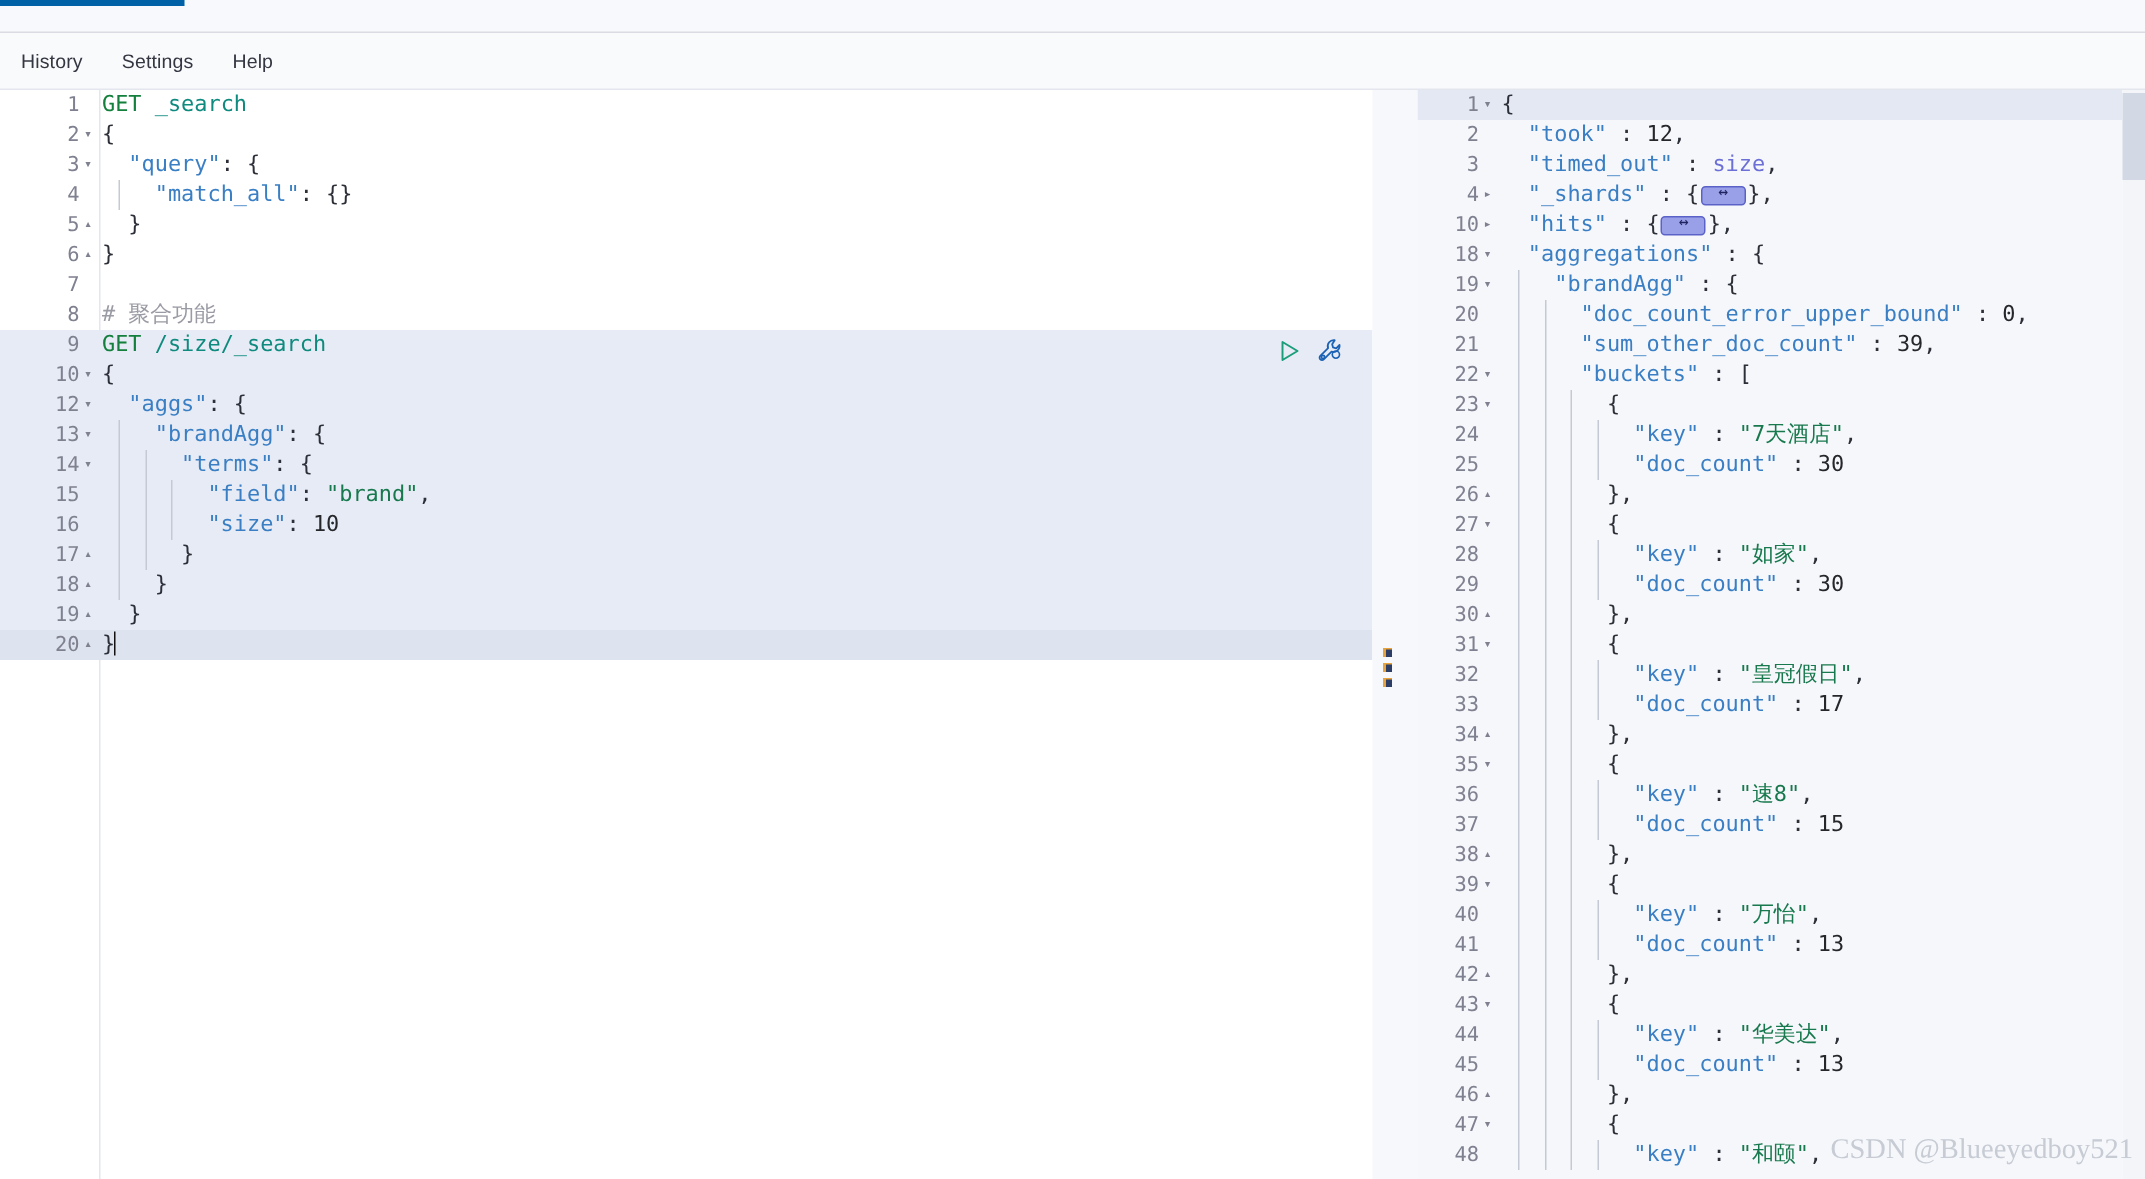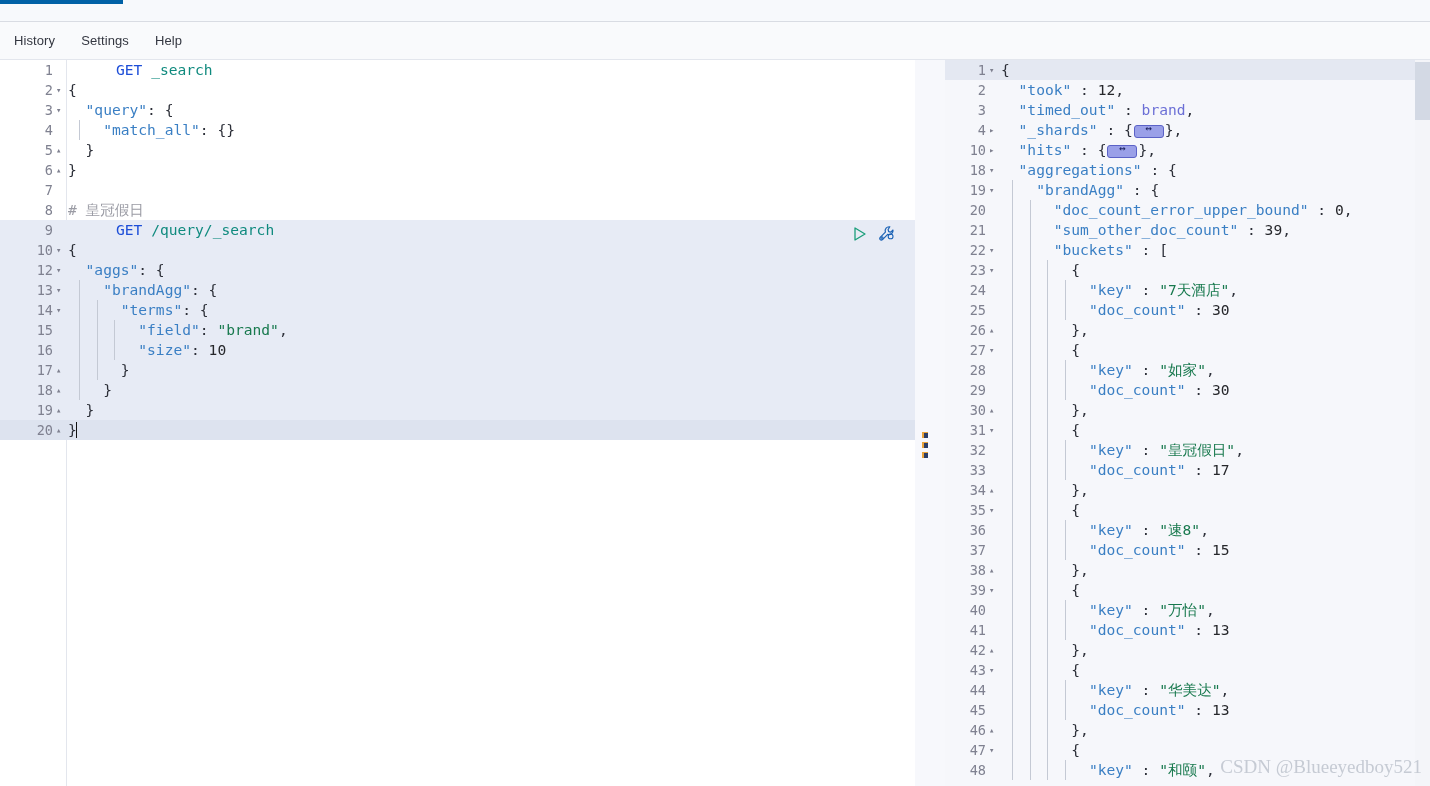--- a/index.html
+++ b/index.html
@@ -131,21 +131,21 @@
   
   #pane-right .gutter { flex-basis: 44px; }
   #pane-right .content { padding-left: 12px; }
   #pane-right .gutter-bg {
     position: absolute; left: 0; top: 0; width: 56px; height: 726px;
     background: #f6f7fb;
   }
   #pane-right .row.active { background: #e4e8f2; }
 
   
-  .t-method  { color: #1d4ed8; padding-left: 48px; }
+  .t-method  { color: #15803d; }
   .t-url     { color: #0f8a7e; }
   .t-key     { color: #3a7fc4; }
   .t-str     { color: #18794e; }
   .t-num     { color: #26272b; }
   .t-bool    { color: #6b6fd6; }
   .t-punc    { color: #2c2f38; }
   .t-comment { color: #9a9ba4; }
   .t-plain   { color: #2c2f38; }
 
   
@@ -214,22 +214,22 @@
   <div class="pane" id="pane-left">
     <div class="gutter-bg"></div>
     <div class="code" id="editor-code">
         <div class="row"><div class="gutter">1</div><div class="content"><span class="t-method">GET</span><span class="t-plain"> </span><span class="t-url">_search</span></div></div>
         <div class="row"><div class="gutter">2<span class="fold">▾</span></div><div class="content"><span class="t-punc">{</span></div></div>
         <div class="row"><div class="gutter">3<span class="fold">▾</span></div><div class="content"><span class="t-plain">  </span><span class="t-key">"query"</span><span class="t-punc">: {</span></div></div>
         <div class="row"><div class="gutter">4</div><div class="content"><span class="t-plain">    </span><span class="t-key">"match_all"</span><span class="t-punc">: {}</span><span style="position: absolute; top: 0px; width: 1px; height: 20px; background: rgb(196, 201, 212); left: 23px;"></span></div></div>
         <div class="row"><div class="gutter">5<span class="fold">▴</span></div><div class="content"><span class="t-plain">  </span><span class="t-punc">}</span></div></div>
         <div class="row"><div class="gutter">6<span class="fold">▴</span></div><div class="content"><span class="t-punc">}</span></div></div>
         <div class="row"><div class="gutter">7</div><div class="content"></div></div>
-        <div class="row"><div class="gutter">8</div><div class="content"><span class="t-comment"># 皇冠假日</span></div></div>
-        <div class="row sel"><div class="gutter">9</div><div class="content"><span class="t-method">GET</span><span class="t-plain"> </span><span class="t-url">/query/_search</span></div></div>
+        <div class="row"><div class="gutter">8</div><div class="content"><span class="t-comment"># 聚合功能</span></div></div>
+        <div class="row sel"><div class="gutter">9</div><div class="content"><span class="t-method">GET</span><span class="t-plain"> </span><span class="t-url">/size/_search</span></div></div>
         <div class="row sel"><div class="gutter">10<span class="fold">▾</span></div><div class="content"><span class="t-punc">{</span></div></div>
         <div class="row sel"><div class="gutter">12<span class="fold">▾</span></div><div class="content"><span class="t-plain">  </span><span class="t-key">"aggs"</span><span class="t-punc">: {</span></div></div>
         <div class="row sel"><div class="gutter">13<span class="fold">▾</span></div><div class="content"><span class="t-plain">    </span><span class="t-key">"brandAgg"</span><span class="t-punc">: {</span><span style="position: absolute; top: 0px; width: 1px; height: 20px; background: rgb(196, 201, 212); left: 23px;"></span></div></div>
         <div class="row sel"><div class="gutter">14<span class="fold">▾</span></div><div class="content"><span class="t-plain">      </span><span class="t-key">"terms"</span><span class="t-punc">: {</span><span style="position: absolute; top: 0px; width: 1px; height: 20px; background: rgb(196, 201, 212); left: 23px;"></span><span style="position: absolute; top: 0px; width: 1px; height: 20px; background: rgb(196, 201, 212); left: 40.6px;"></span></div></div>
         <div class="row sel"><div class="gutter">15</div><div class="content"><span class="t-plain">        </span><span class="t-key">"field"</span><span class="t-punc">: </span><span class="t-str">"brand"</span><span class="t-punc">,</span><span style="position: absolute; top: 0px; width: 1px; height: 20px; background: rgb(196, 201, 212); left: 23px;"></span><span style="position: absolute; top: 0px; width: 1px; height: 20px; background: rgb(196, 201, 212); left: 40.6px;"></span><span style="position: absolute; top: 0px; width: 1px; height: 20px; background: rgb(196, 201, 212); left: 58.2px;"></span></div></div>
         <div class="row sel"><div class="gutter">16</div><div class="content"><span class="t-plain">        </span><span class="t-key">"size"</span><span class="t-punc">: </span><span class="t-num">10</span><span style="position: absolute; top: 0px; width: 1px; height: 20px; background: rgb(196, 201, 212); left: 23px;"></span><span style="position: absolute; top: 0px; width: 1px; height: 20px; background: rgb(196, 201, 212); left: 40.6px;"></span><span style="position: absolute; top: 0px; width: 1px; height: 20px; background: rgb(196, 201, 212); left: 58.2px;"></span></div></div>
         <div class="row sel"><div class="gutter">17<span class="fold">▴</span></div><div class="content"><span class="t-plain">      </span><span class="t-punc">}</span><span style="position: absolute; top: 0px; width: 1px; height: 20px; background: rgb(196, 201, 212); left: 23px;"></span><span style="position: absolute; top: 0px; width: 1px; height: 20px; background: rgb(196, 201, 212); left: 40.6px;"></span></div></div>
         <div class="row sel"><div class="gutter">18<span class="fold">▴</span></div><div class="content"><span class="t-plain">    </span><span class="t-punc">}</span><span style="position: absolute; top: 0px; width: 1px; height: 20px; background: rgb(196, 201, 212); left: 23px;"></span></div></div>
         <div class="row sel"><div class="gutter">19<span class="fold">▴</span></div><div class="content"><span class="t-plain">  </span><span class="t-punc">}</span></div></div>
         <div class="row sel active"><div class="gutter">20<span class="fold">▴</span></div><div class="content"><span class="t-punc">}</span><span class="caret"></span></div></div>
@@ -257,21 +257,21 @@
       <i></i>
       <i></i>
     </div>
   </div>
 
   <div class="pane" id="pane-right">
     <div class="gutter-bg"></div>
     <div class="code" id="response-code">
         <div class="row active"><div class="gutter">1<span class="fold">▾</span></div><div class="content"><span class="t-punc">{</span></div></div>
         <div class="row"><div class="gutter">2</div><div class="content"><span class="t-plain">  </span><span class="t-key">"took"</span><span class="t-punc"> : </span><span class="t-num">12</span><span class="t-punc">,</span></div></div>
-        <div class="row"><div class="gutter">3</div><div class="content"><span class="t-plain">  </span><span class="t-key">"timed_out"</span><span class="t-punc"> : </span><span class="t-bool">brand</span><span class="t-punc">,</span></div></div>
+        <div class="row"><div class="gutter">3</div><div class="content"><span class="t-plain">  </span><span class="t-key">"timed_out"</span><span class="t-punc"> : </span><span class="t-bool">size</span><span class="t-punc">,</span></div></div>
         <div class="row"><div class="gutter">4<span class="fold">▸</span></div><div class="content"><span class="t-plain">  </span><span class="t-key">"_shards"</span><span class="t-punc"> : {</span><span class="foldwidget"></span><span class="t-punc">},</span></div></div>
         <div class="row"><div class="gutter">10<span class="fold">▸</span></div><div class="content"><span class="t-plain">  </span><span class="t-key">"hits"</span><span class="t-punc"> : {</span><span class="foldwidget"></span><span class="t-punc">},</span></div></div>
         <div class="row"><div class="gutter">18<span class="fold">▾</span></div><div class="content"><span class="t-plain">  </span><span class="t-key">"aggregations"</span><span class="t-punc"> : {</span></div></div>
         <div class="row"><div class="gutter">19<span class="fold">▾</span></div><div class="content"><span class="t-plain">    </span><span class="t-key">"brandAgg"</span><span class="t-punc"> : {</span><span style="position: absolute; top: 0px; width: 1px; height: 20px; background: rgb(196, 201, 212); left: 23px;"></span></div></div>
         <div class="row"><div class="gutter">20</div><div class="content"><span class="t-plain">      </span><span class="t-key">"doc_count_error_upper_bound"</span><span class="t-punc"> : </span><span class="t-num">0</span><span class="t-punc">,</span><span style="position: absolute; top: 0px; width: 1px; height: 20px; background: rgb(196, 201, 212); left: 23px;"></span><span style="position: absolute; top: 0px; width: 1px; height: 20px; background: rgb(196, 201, 212); left: 40.6px;"></span></div></div>
         <div class="row"><div class="gutter">21</div><div class="content"><span class="t-plain">      </span><span class="t-key">"sum_other_doc_count"</span><span class="t-punc"> : </span><span class="t-num">39</span><span class="t-punc">,</span><span style="position: absolute; top: 0px; width: 1px; height: 20px; background: rgb(196, 201, 212); left: 23px;"></span><span style="position: absolute; top: 0px; width: 1px; height: 20px; background: rgb(196, 201, 212); left: 40.6px;"></span></div></div>
         <div class="row"><div class="gutter">22<span class="fold">▾</span></div><div class="content"><span class="t-plain">      </span><span class="t-key">"buckets"</span><span class="t-punc"> : [</span><span style="position: absolute; top: 0px; width: 1px; height: 20px; background: rgb(196, 201, 212); left: 23px;"></span><span style="position: absolute; top: 0px; width: 1px; height: 20px; background: rgb(196, 201, 212); left: 40.6px;"></span></div></div>
         <div class="row"><div class="gutter">23<span class="fold">▾</span></div><div class="content"><span class="t-plain">        </span><span class="t-punc">{</span><span style="position: absolute; top: 0px; width: 1px; height: 20px; background: rgb(196, 201, 212); left: 23px;"></span><span style="position: absolute; top: 0px; width: 1px; height: 20px; background: rgb(196, 201, 212); left: 40.6px;"></span><span style="position: absolute; top: 0px; width: 1px; height: 20px; background: rgb(196, 201, 212); left: 58.2px;"></span></div></div>
         <div class="row"><div class="gutter">24</div><div class="content"><span class="t-plain">          </span><span class="t-key">"key"</span><span class="t-punc"> : </span><span class="t-str">"7天酒店"</span><span class="t-punc">,</span><span style="position: absolute; top: 0px; width: 1px; height: 20px; background: rgb(196, 201, 212); left: 23px;"></span><span style="position: absolute; top: 0px; width: 1px; height: 20px; background: rgb(196, 201, 212); left: 40.6px;"></span><span style="position: absolute; top: 0px; width: 1px; height: 20px; background: rgb(196, 201, 212); left: 58.2px;"></span><span style="position: absolute; top: 0px; width: 1px; height: 20px; background: rgb(196, 201, 212); left: 75.8px;"></span></div></div>
         <div class="row"><div class="gutter">25</div><div class="content"><span class="t-plain">          </span><span class="t-key">"doc_count"</span><span class="t-punc"> : </span><span class="t-num">30</span><span style="position: absolute; top: 0px; width: 1px; height: 20px; background: rgb(196, 201, 212); left: 23px;"></span><span style="position: absolute; top: 0px; width: 1px; height: 20px; background: rgb(196, 201, 212); left: 40.6px;"></span><span style="position: absolute; top: 0px; width: 1px; height: 20px; background: rgb(196, 201, 212); left: 58.2px;"></span><span style="position: absolute; top: 0px; width: 1px; height: 20px; background: rgb(196, 201, 212); left: 75.8px;"></span></div></div>

